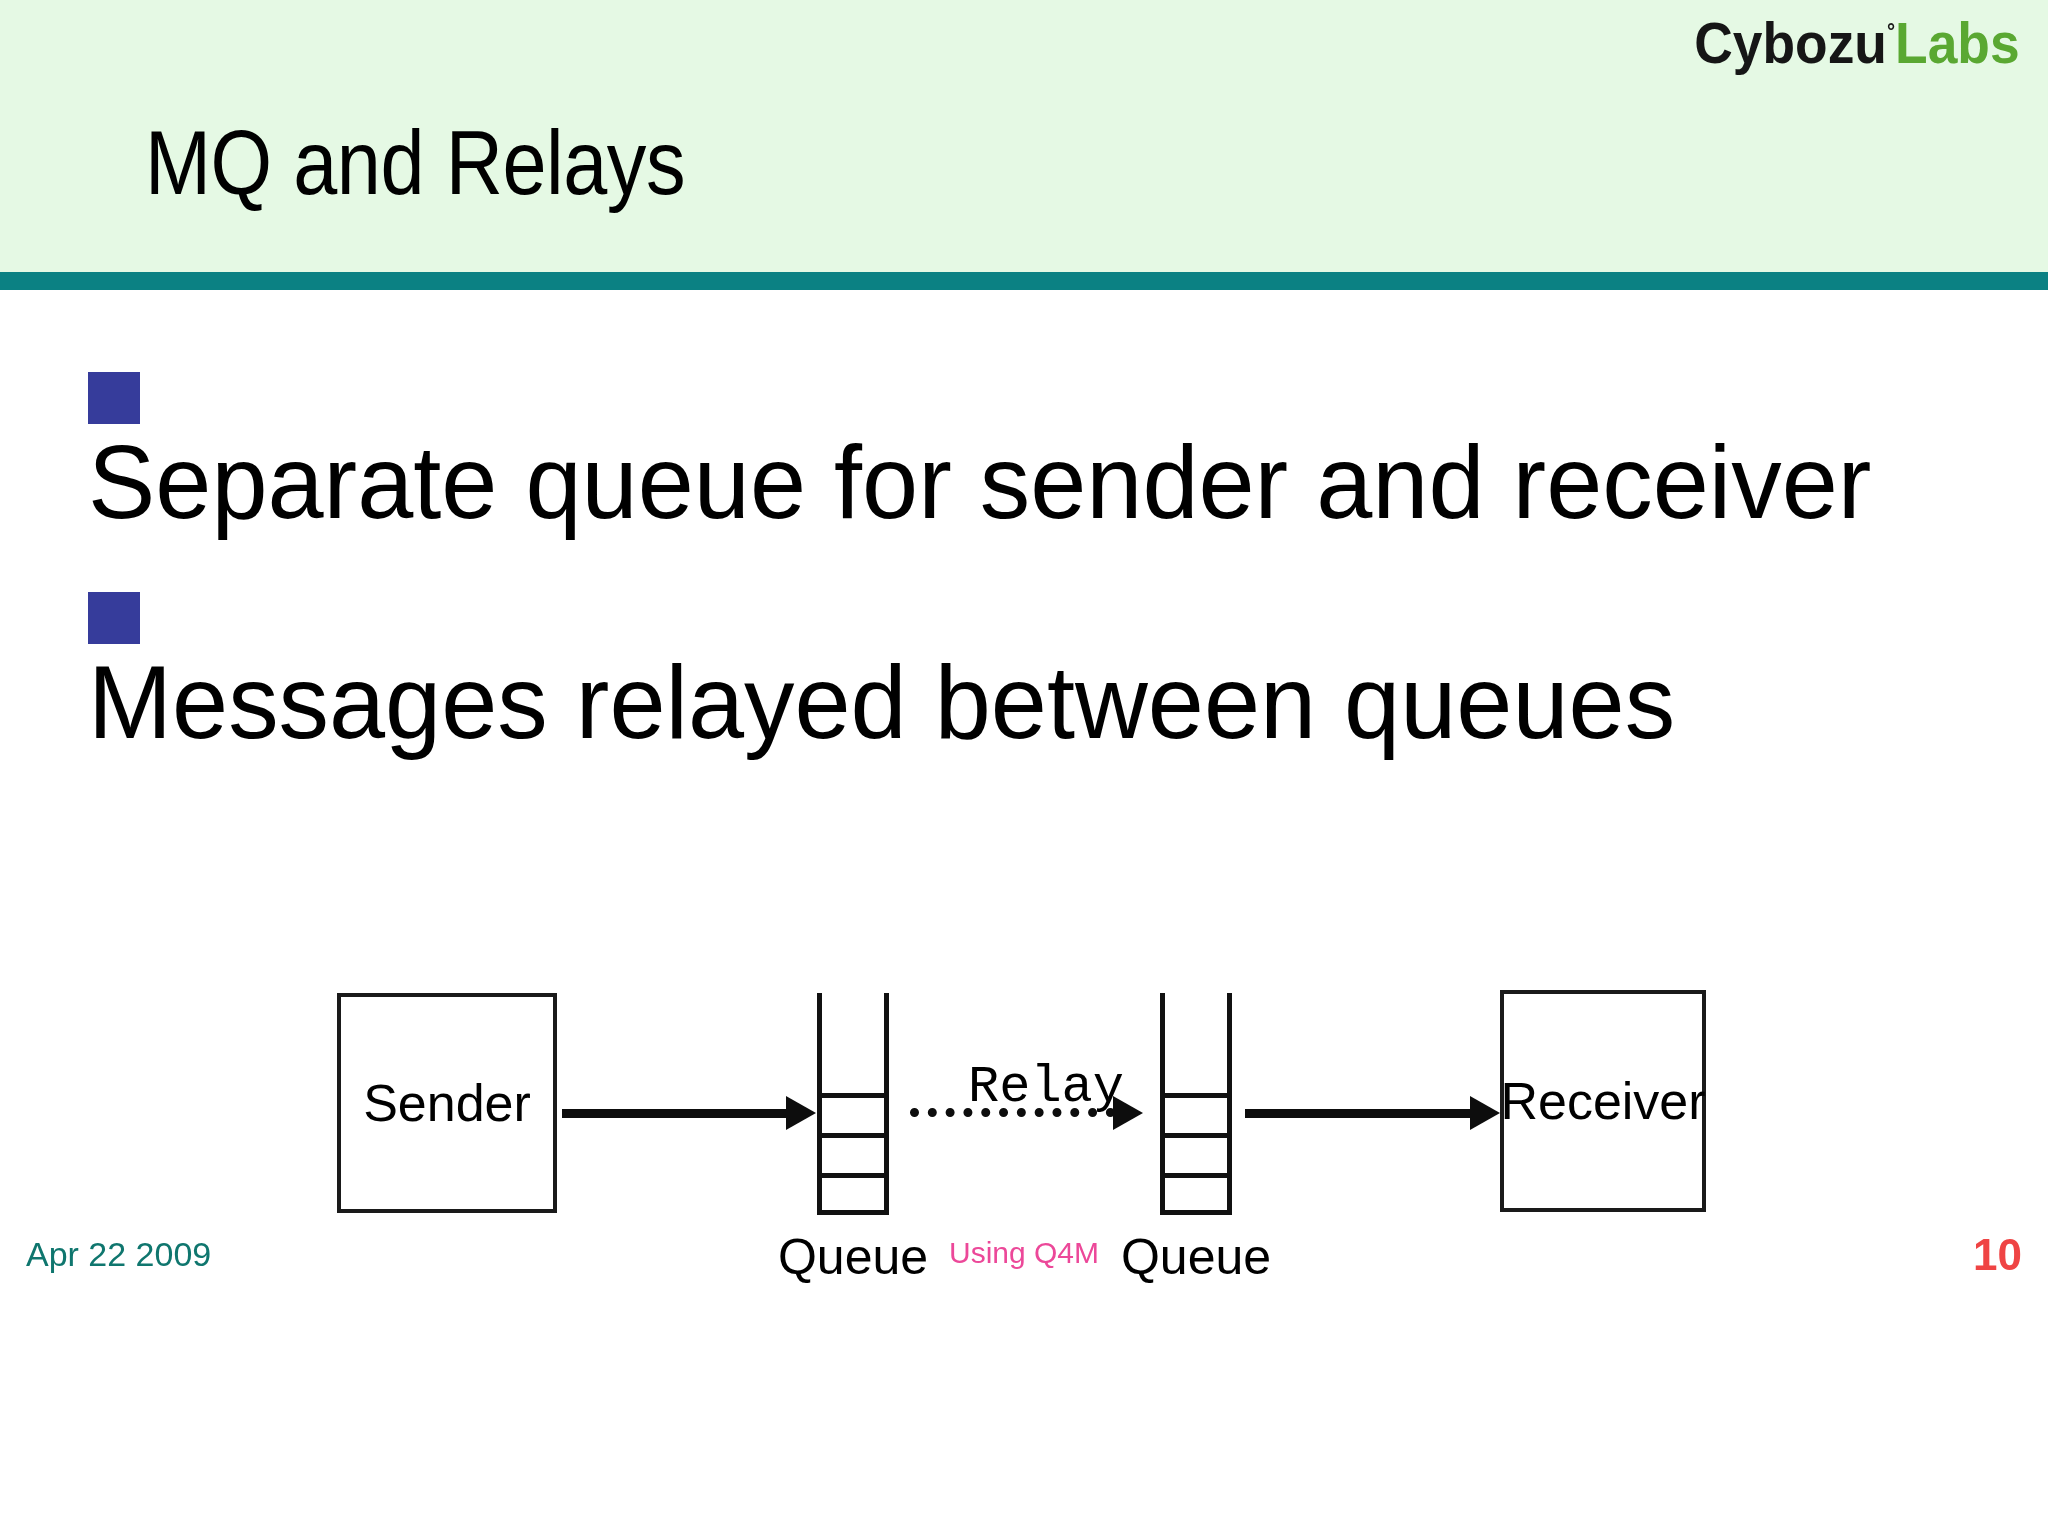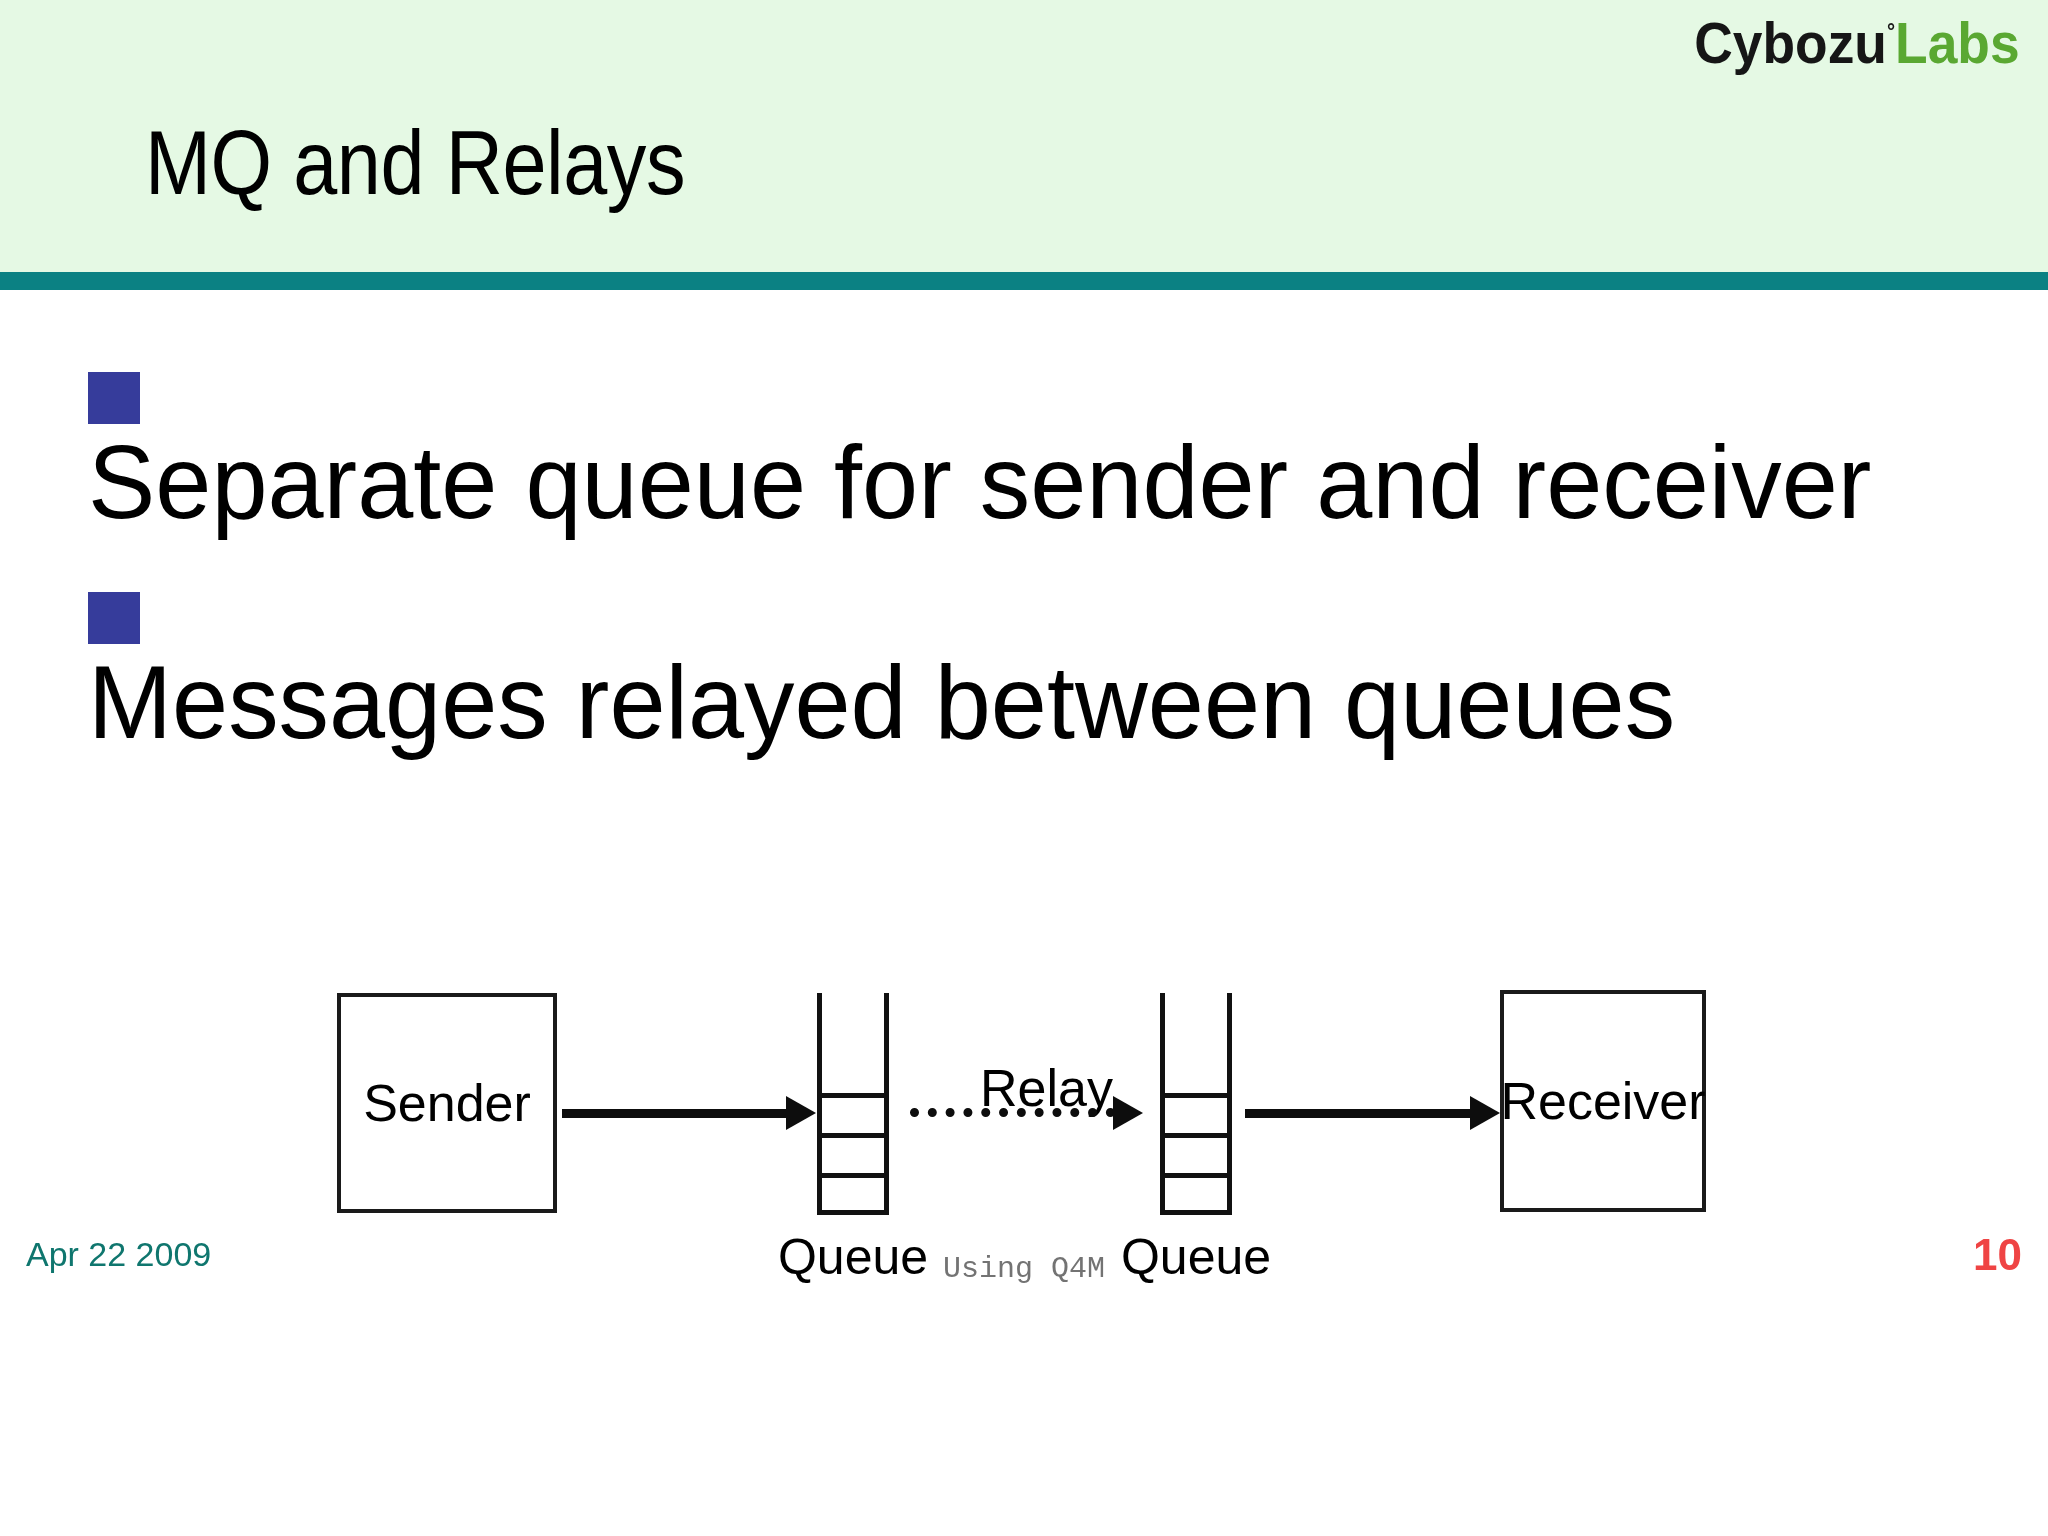--- a/index.html
+++ b/index.html
@@ -162,46 +162,45 @@
     border-left: 30px solid #0d0d0d;
   }
   
   .arrow-dotted {
     position: absolute;
     height: 0;
     border-top: 9px dotted #0d0d0d;
   }
   .relay-label {
     position: absolute;
-    font-family: Liberation Sans, sans-serif;
+    font-family: Liberation Mono, monospace;
     font-size: 52px;
     color: #000000;
     white-space: nowrap;
-    margin-left: 12px;
   }
 
   
   #footer-date {
     position: absolute;
     left: 26px;
     bottom: 26px;
     font-family: "Liberation Sans Narrow", "Liberation Sans", sans-serif;
     font-size: 34px;
     color: #0f766e;
     white-space: nowrap;
   }
   #footer-center {
     position: absolute;
     left: 0;
-    bottom: 14px;
+    bottom: 30px;
     width: 2048px;
     text-align: center;
-    font-family: Liberation Mono, monospace;
+    font-family: Liberation Sans, sans-serif;
     font-size: 30px;
-    color: #737373;
+    color: #ec4899;
   }
   #footer-page {
     position: absolute;
     right: 26px;
     bottom: 20px;
     font-family: "Liberation Sans", sans-serif;
     font-size: 44px;
     font-weight: bold;
     color: #ef4444;
   }

